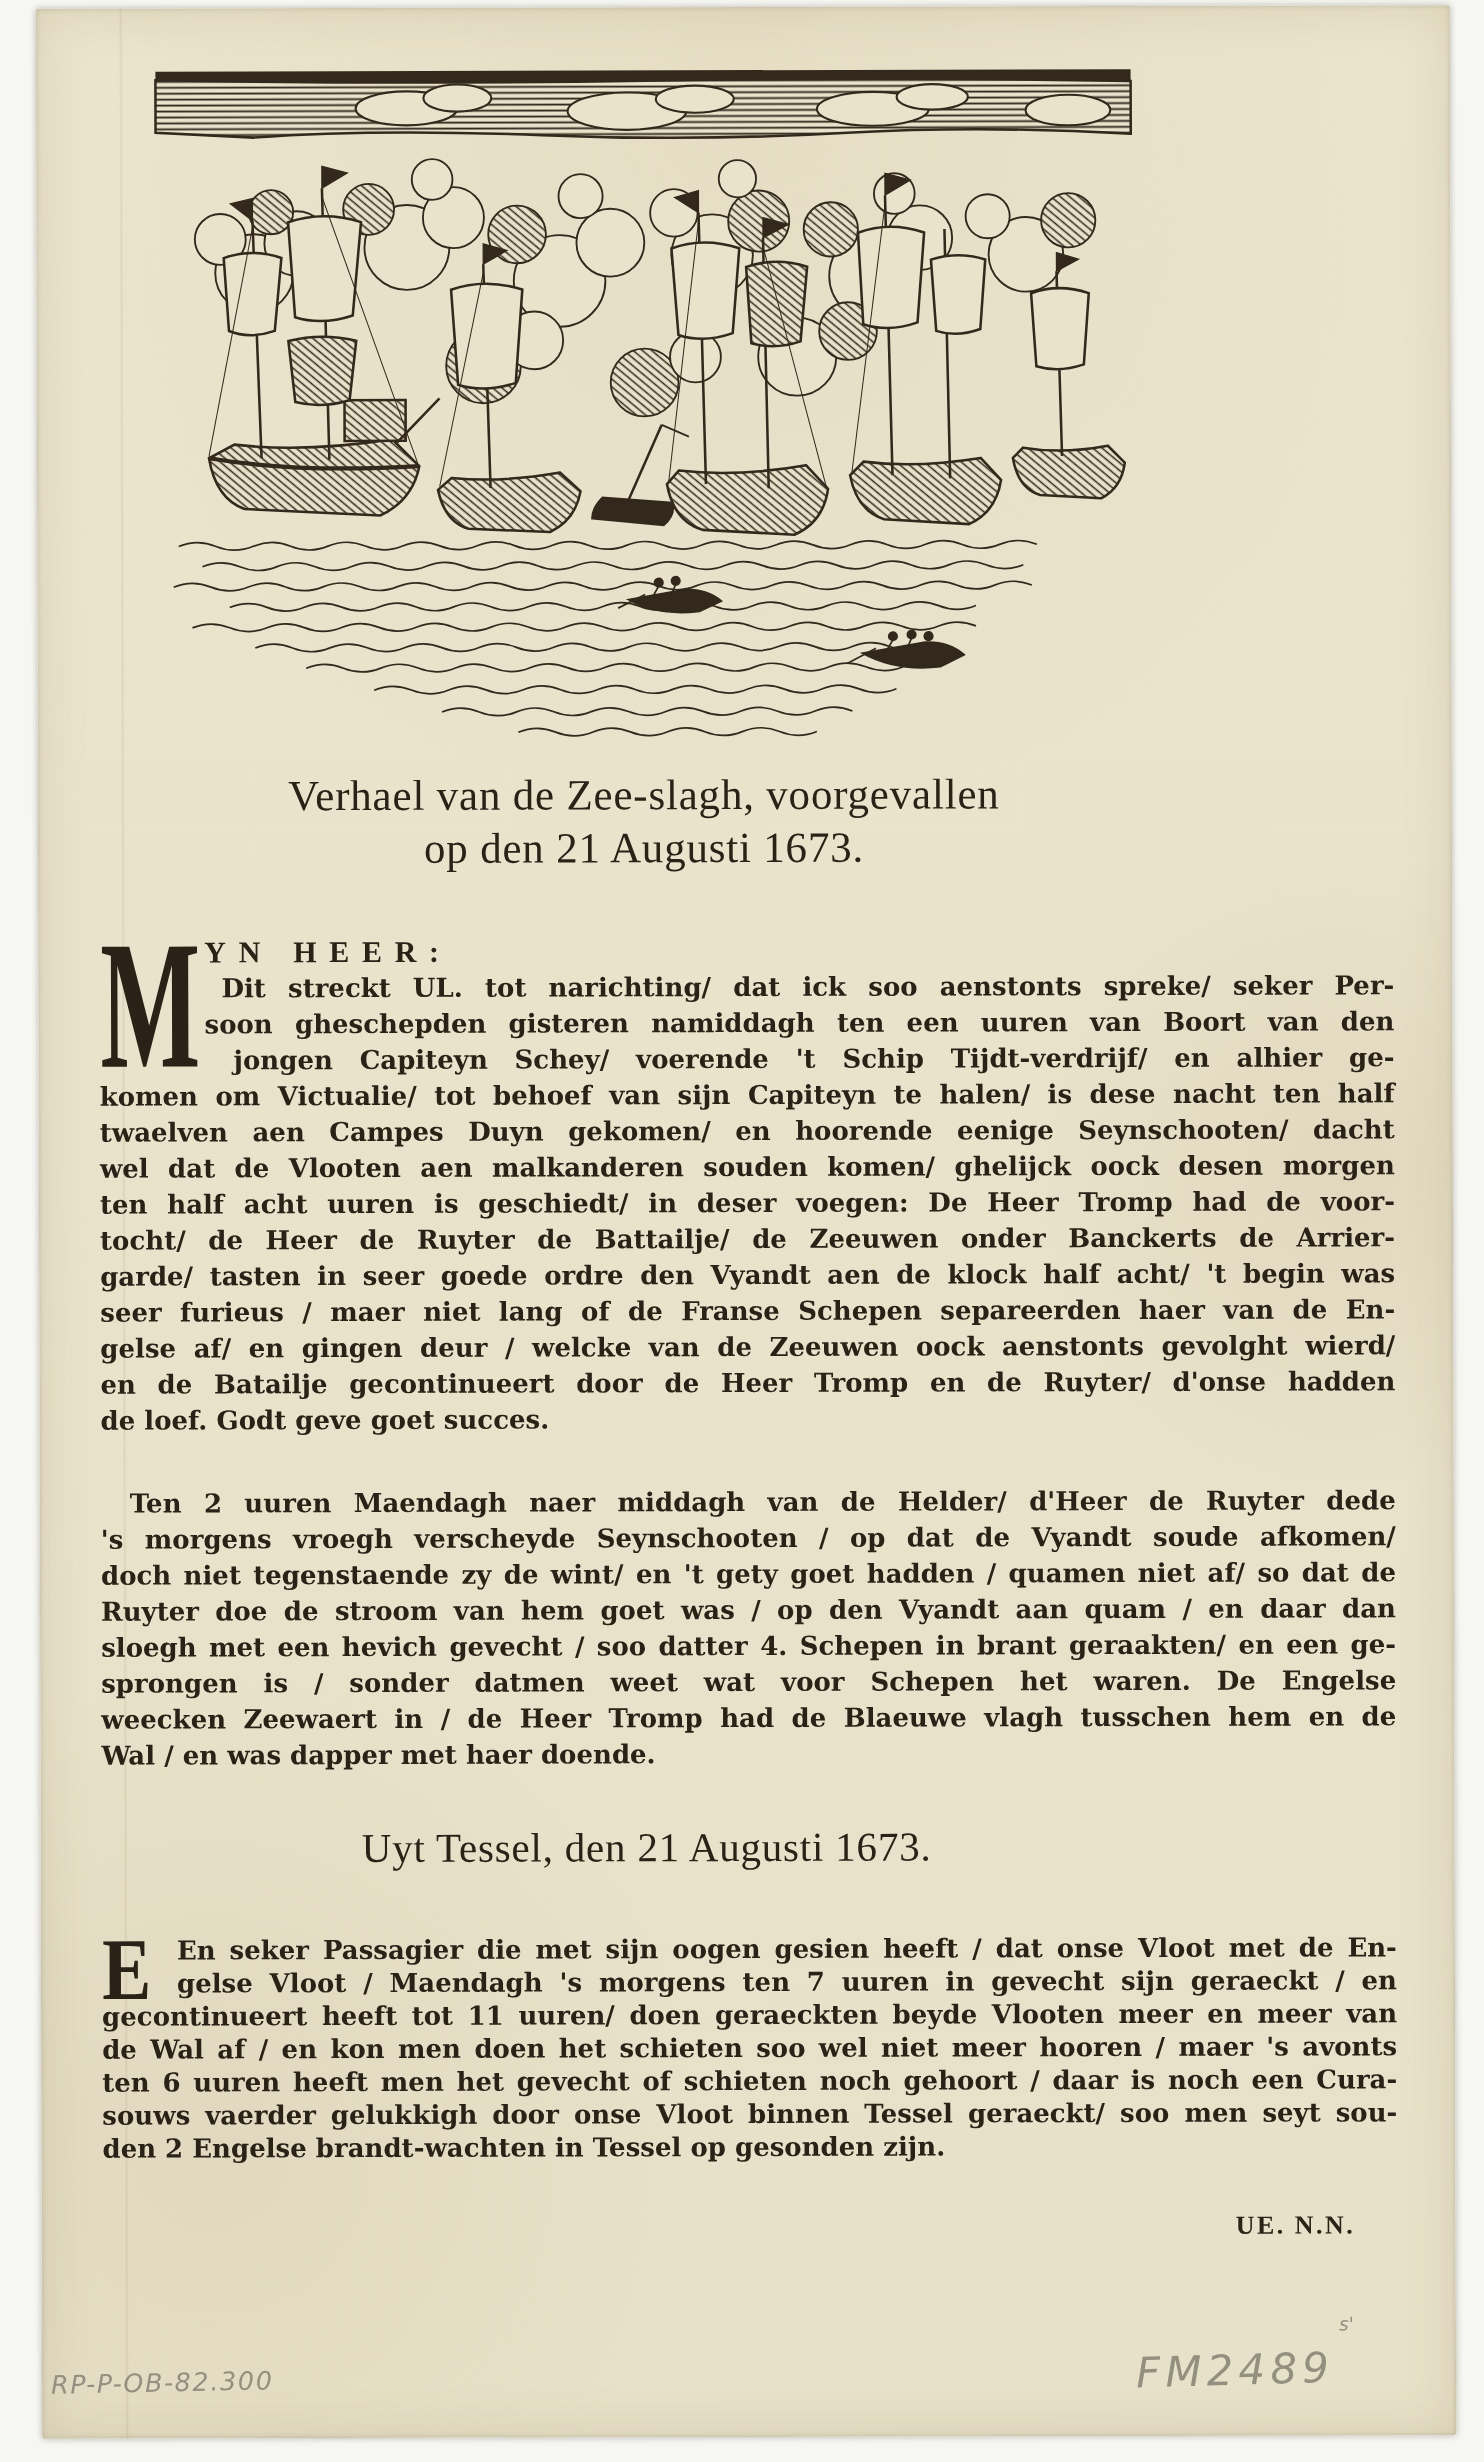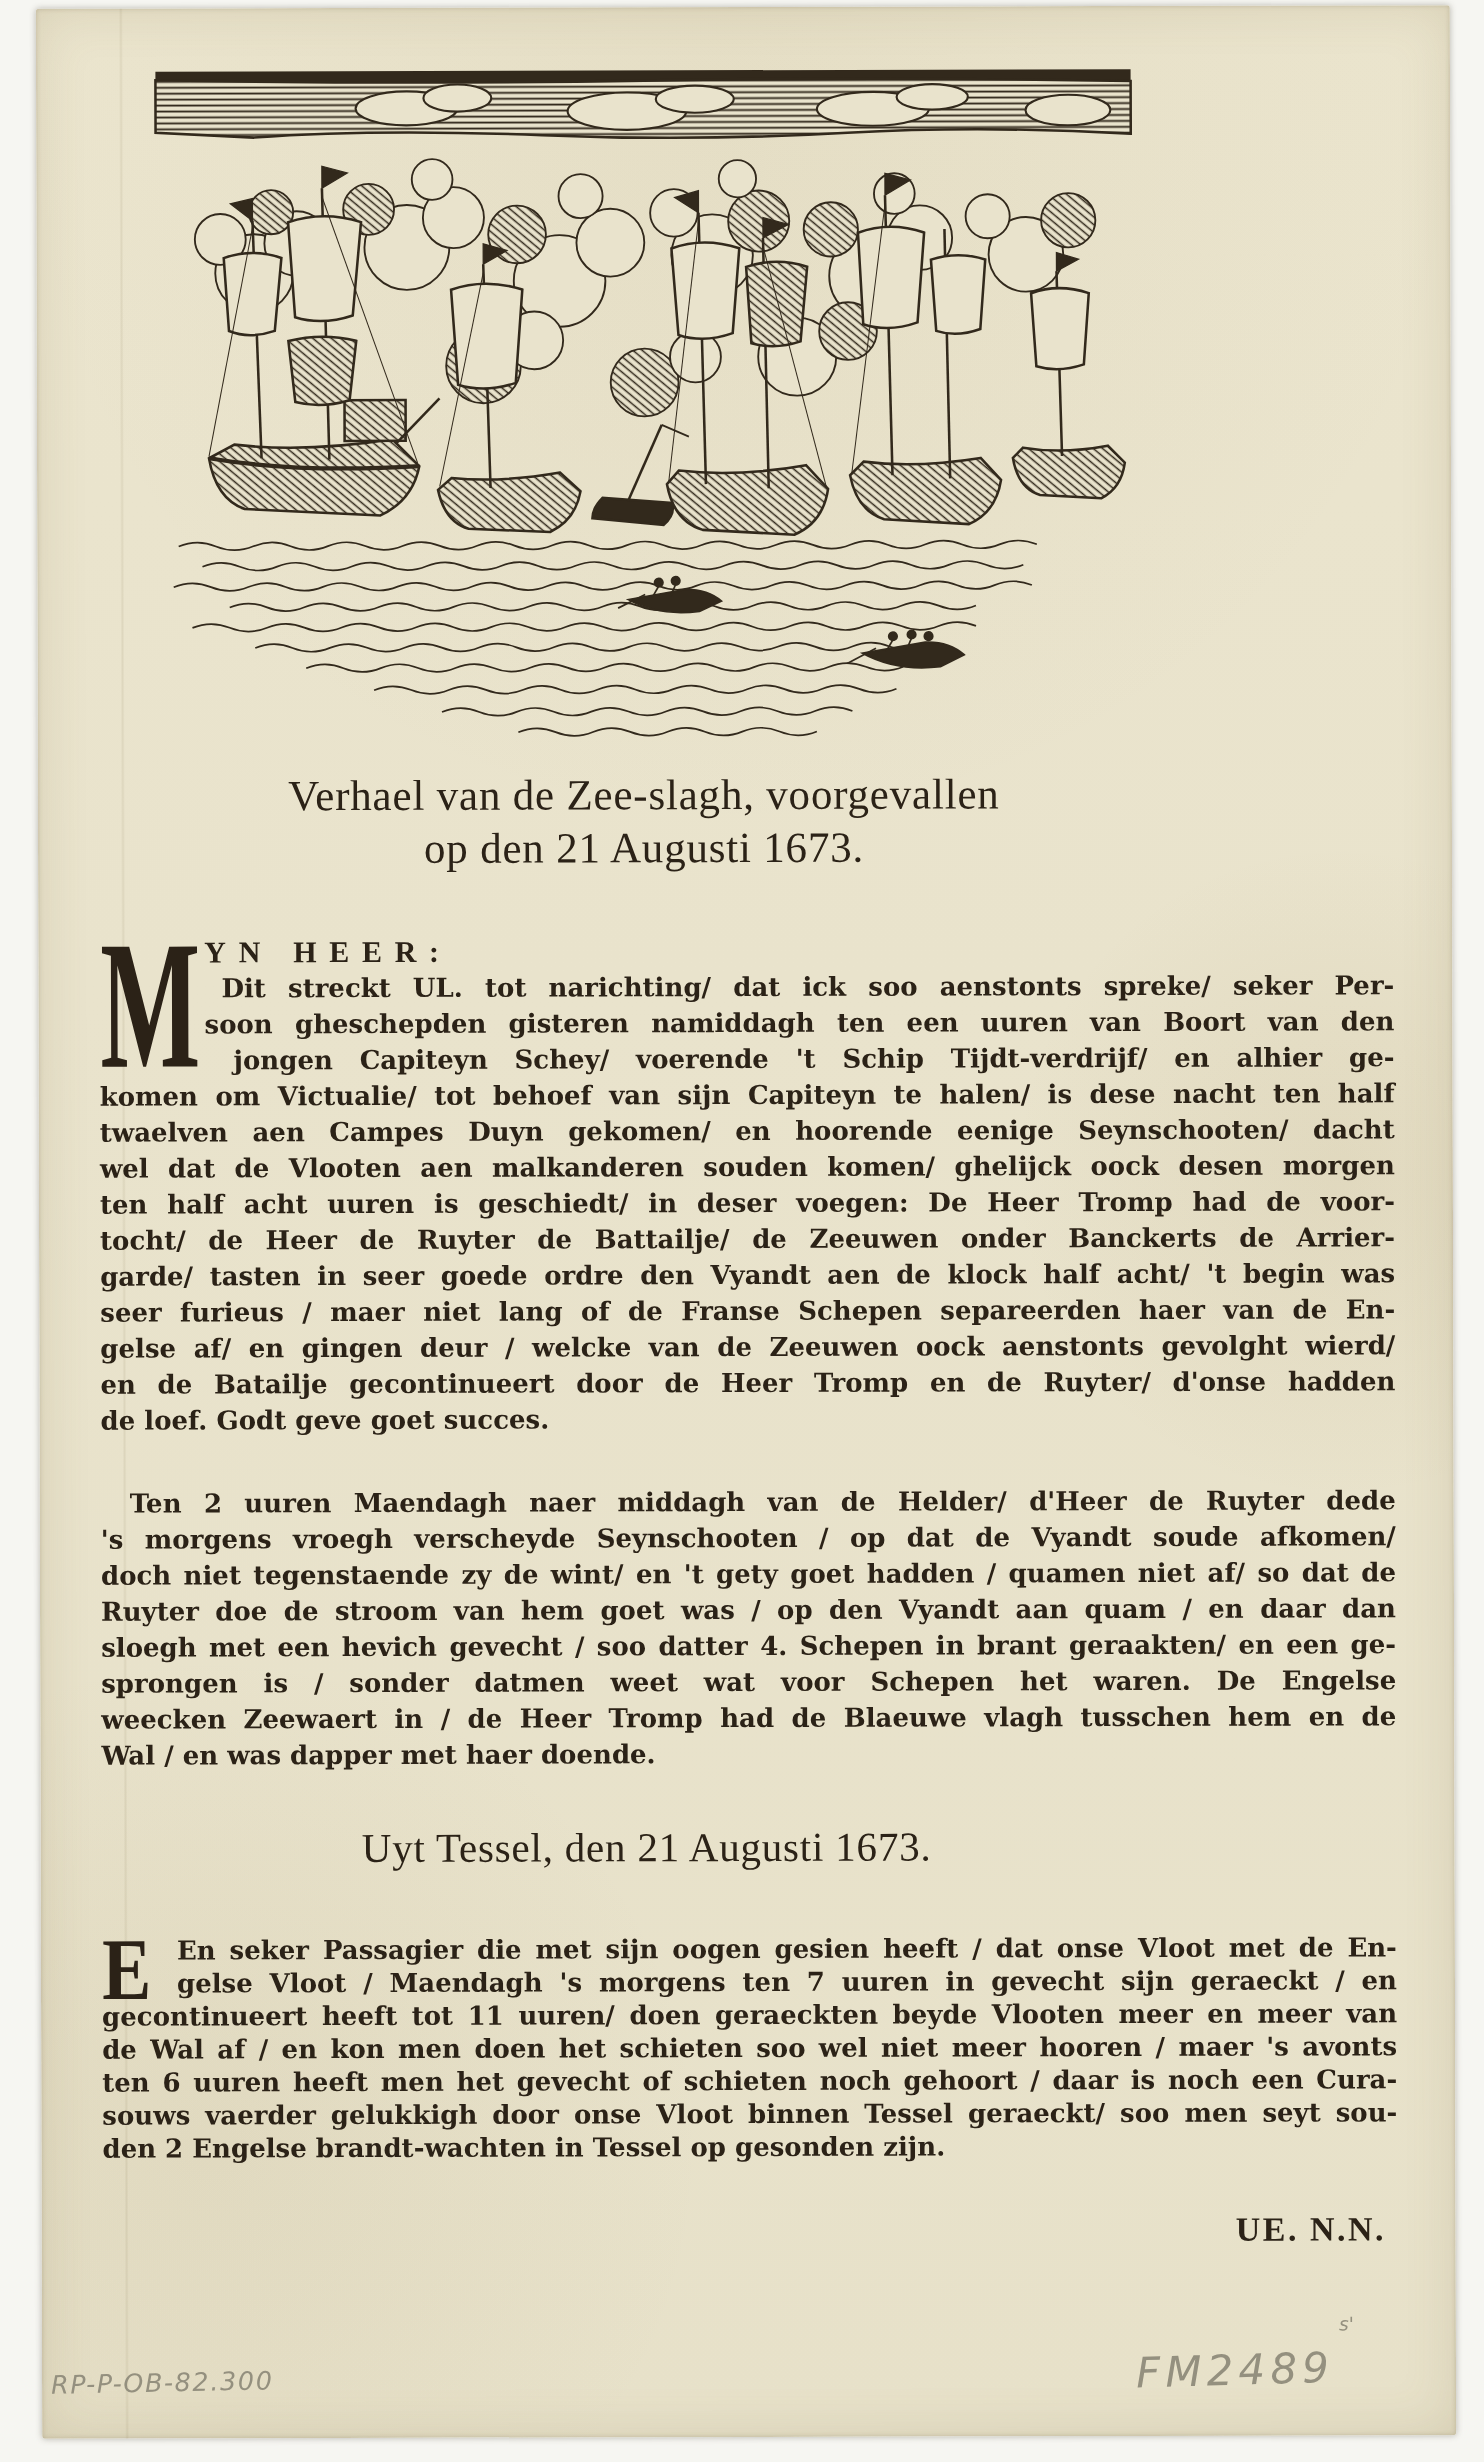--- a/index.html
+++ b/index.html
@@ -50,21 +50,21 @@
   .dropcap-m{width:105px;height:142px;}
   .dropcap-m span{display:block;font-size:129px;line-height:107px;transform:scale(0.82,1.42);transform-origin:5.1px 13.6px;}
   .dropcap-e{width:75px;height:66px;}
   .dropcap-e span{display:block;font-size:80px;line-height:64px;transform:scale(0.92,1.1);transform-origin:1.7px 5.1px;}
   #heading2{
     position:absolute;left:76px;top:1816px;width:1060px;text-align:center;
     font-family:"Liberation Serif",serif;font-size:41px;letter-spacing:0.8px;
   }
   #signature{
     position:absolute;left:1194px;top:2205px;white-space:nowrap;
-    font-family:"Liberation Serif",serif;font-weight:700;font-size:34px;letter-spacing:2.5px;
+    font-family:"Liberation Serif",serif;font-weight:700;font-size:26px;letter-spacing:2.5px;
   }
   .pencil{color:#94907f;font-family:"DejaVu Sans",sans-serif;}
   #inv{
     position:absolute;left:8.5px;top:2359px;font-size:25.4px;font-style:italic;
     letter-spacing:1.7px;transform:rotate(-1deg);
   }
   #fm{
     position:absolute;left:1094px;top:2340px;font-size:42px;font-style:italic;
     letter-spacing:5.1px;transform:rotate(-1.5deg);
   }

